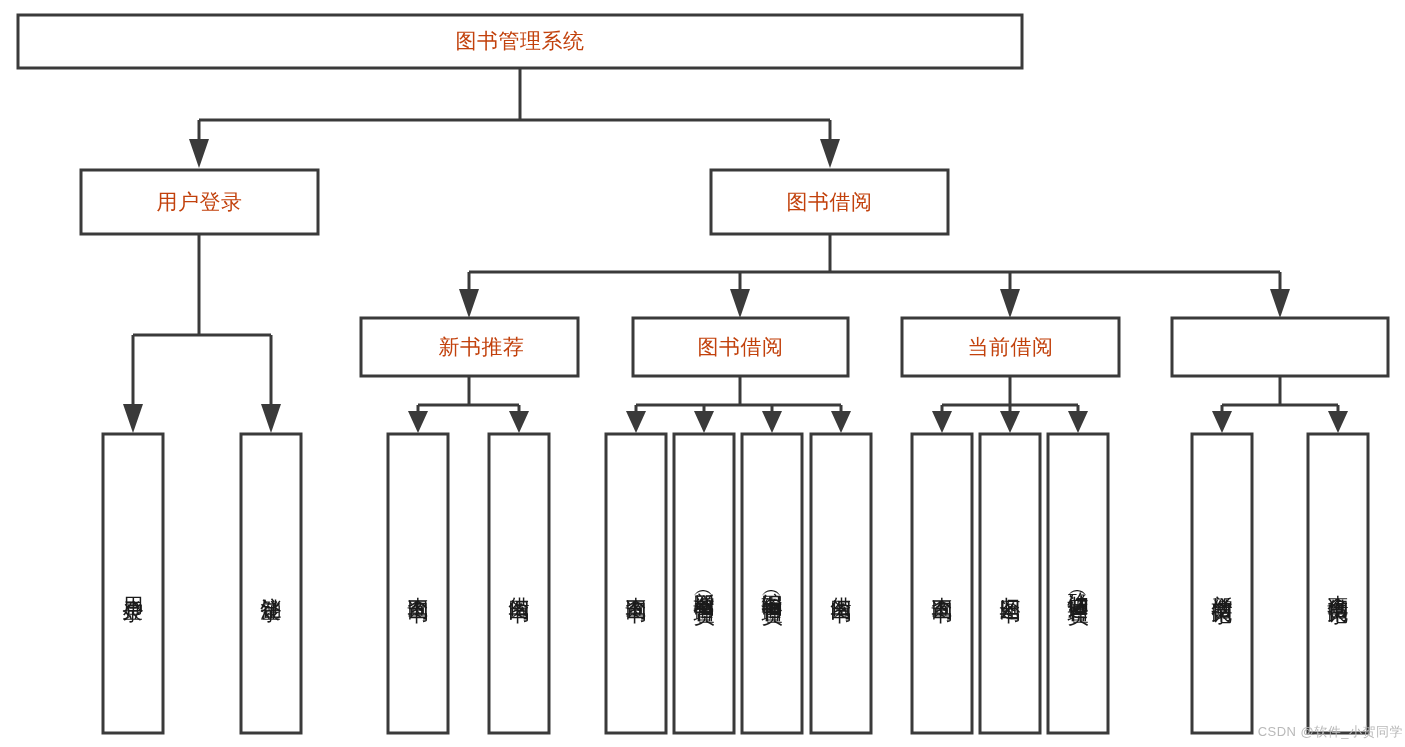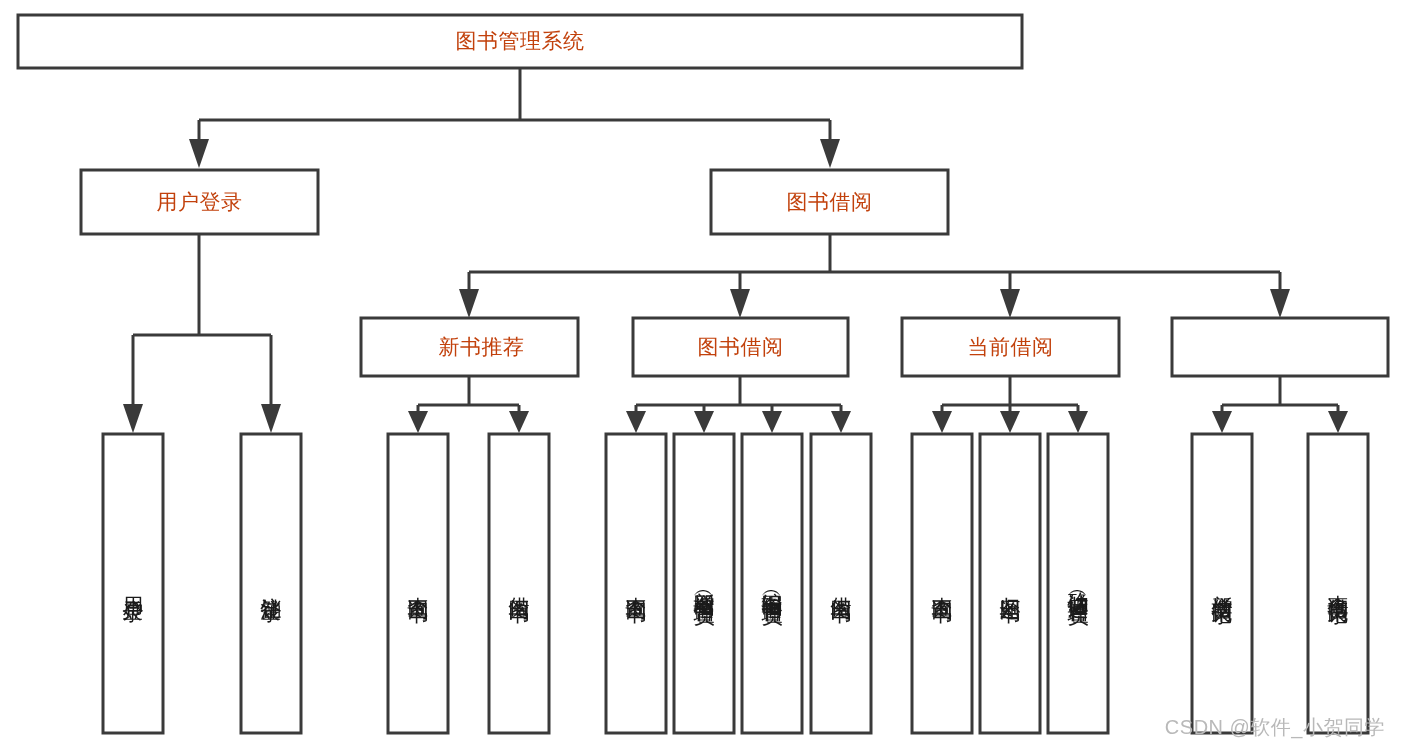--- a/index.html
+++ b/index.html
@@ -60,24 +60,24 @@
     text-align: center;
     color: #1b1b1b;
     font-size: 21px;
     letter-spacing: 2px;
     writing-mode: vertical-rl;
     text-orientation: upright;
     pointer-events: none;
   }
   .watermark {
     position: absolute;
-    right: 20px;
+    right: 2px;
     bottom: 6px;
     color: #b9b9b9;
-    font-size: 20px;
+    font-size: 13px;
     letter-spacing: 0.5px;
     user-select: none;
     white-space: nowrap;
   }
 </style>
 </head>
 <body>
 
 <div id="diagram-root">
 

